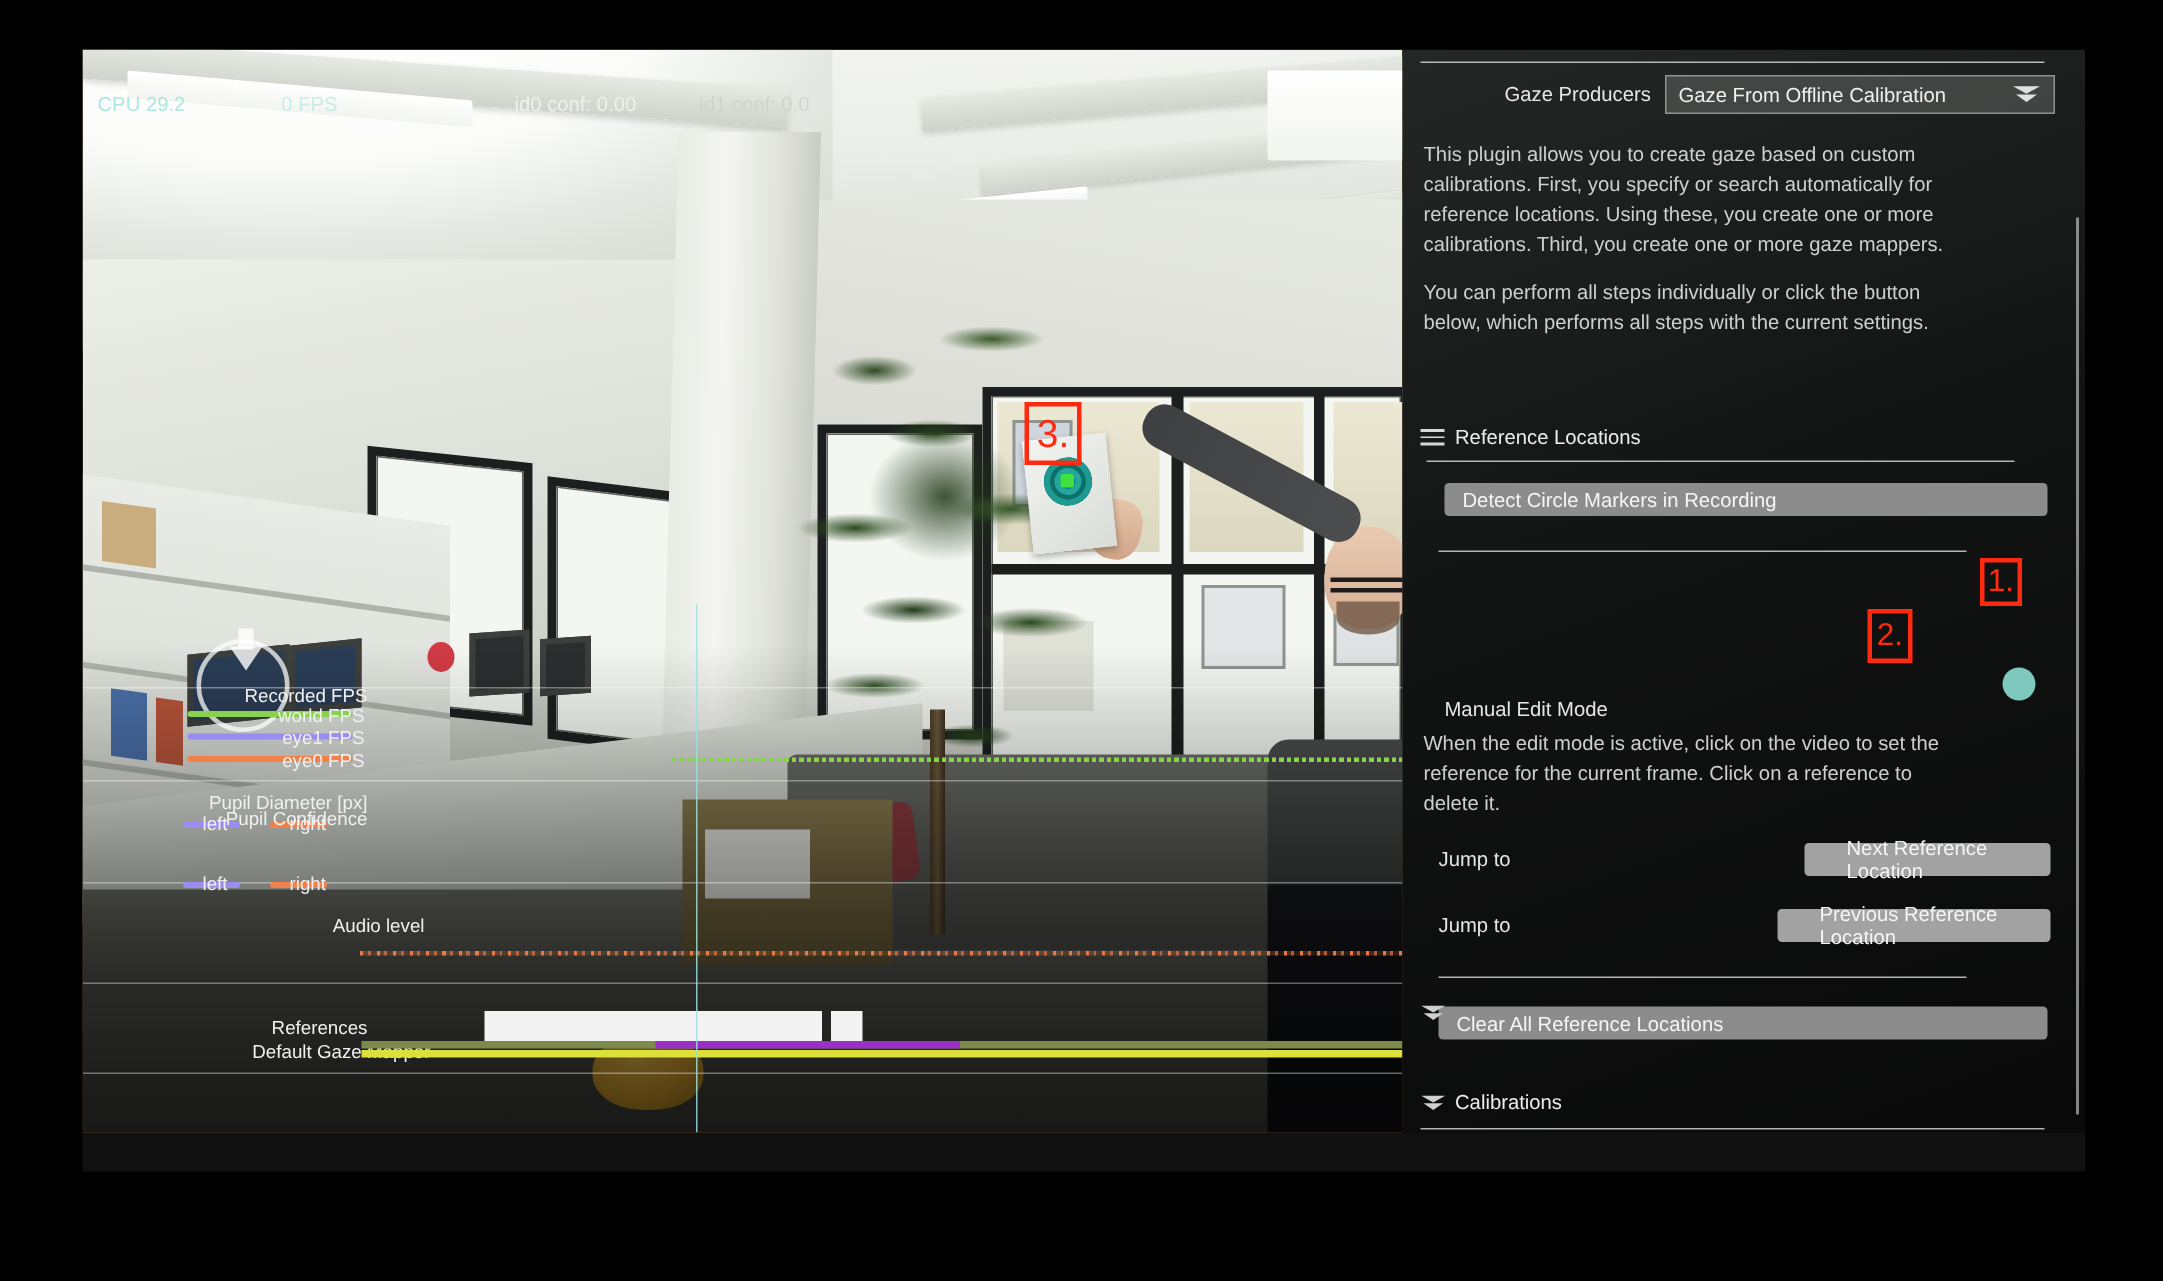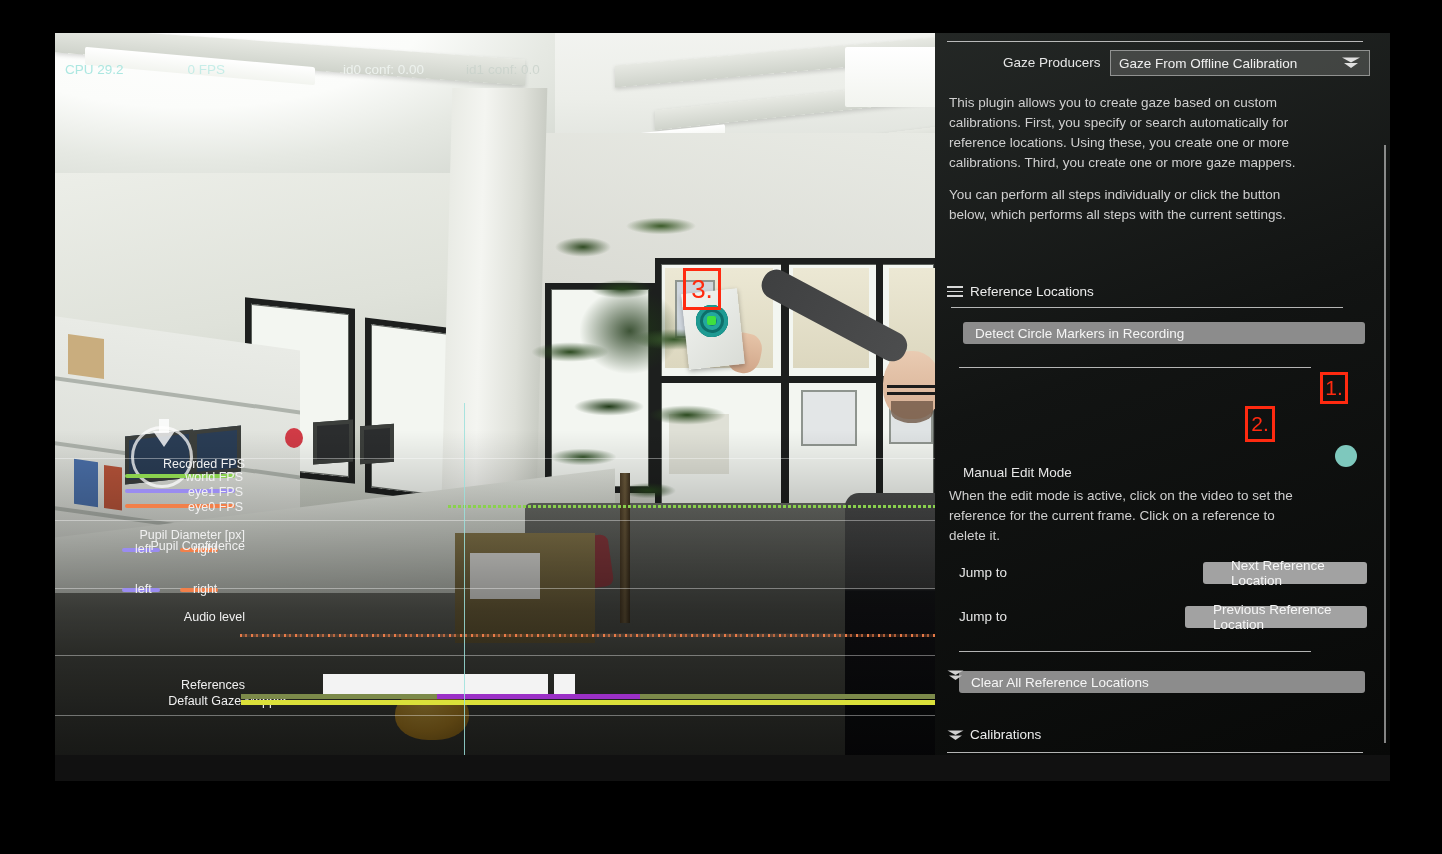--- a/index.html
+++ b/index.html
@@ -414,21 +414,21 @@
         <div class="tl-label" style="left:80px;top:509px;width:50px;text-align:left;">left</div>
         <div class="legend-line c-orange" style="left:125px;top:515px;width:38px;"></div>
         <div class="tl-label" style="left:138px;top:509px;width:50px;text-align:left;">right</div>
 
         <div class="tl-label" style="left:0;top:506px;width:190px;">Pupil Confidence</div>
         <div class="legend-line c-purple" style="left:67px;top:555px;width:38px;"></div>
         <div class="tl-label" style="left:80px;top:549px;width:50px;text-align:left;">left</div>
         <div class="legend-line c-orange" style="left:125px;top:555px;width:38px;"></div>
         <div class="tl-label" style="left:138px;top:549px;width:50px;text-align:left;">right</div>
 
-        <div class="tl-label" style="left:0;top:577px;width:190px;">Audio level</div>
+        <div class="tl-label" style="left:0;top:577px;width:228px;">Audio level</div>
         <div class="audio-trace"></div>
 
         <div class="tl-label" style="left:0;top:645px;width:190px;">References</div>
         <div class="ref-block" style="left:268px;top:641px;width:225px;height:21px;"></div>
         <div class="ref-block" style="left:499px;top:641px;width:21px;height:21px;"></div>
 
         <div class="tl-label" style="left:0;top:661px;width:232px;">Default Gaze Mapper</div>
         <div class="mapper-bar mb-olive" style="left:186px;top:661px;width:707px;"></div>
         <div class="mapper-bar mb-purple" style="left:382px;top:661px;width:203px;"></div>
         <div class="mapper-bar mb-yellow" style="left:186px;top:667px;width:707px;"></div>

